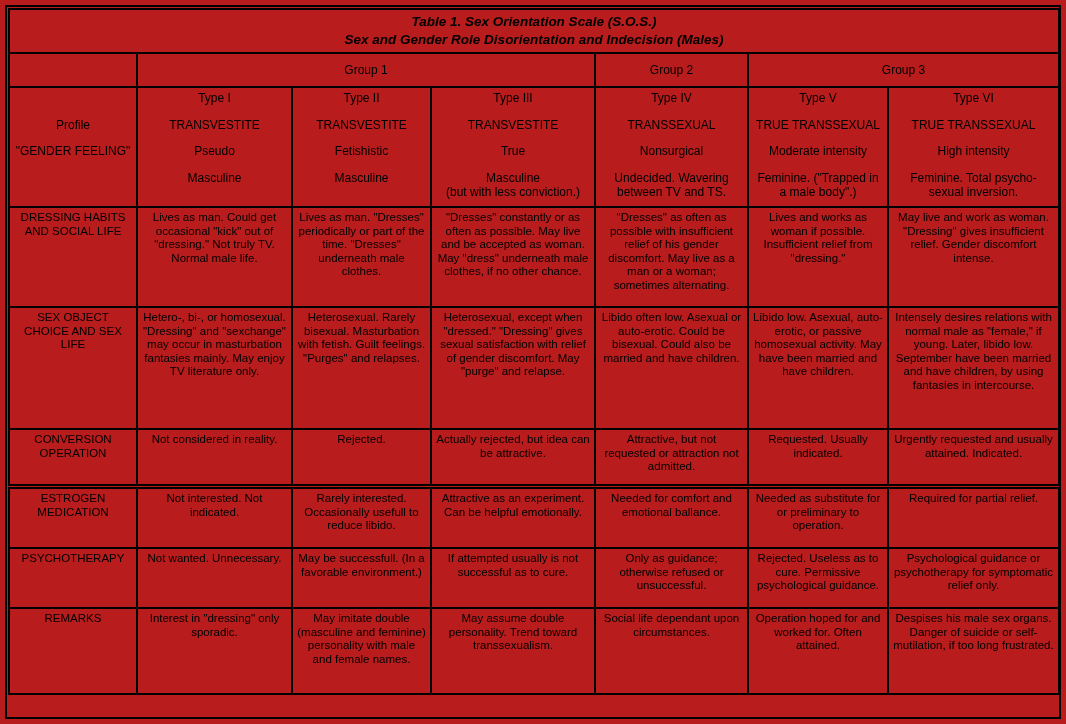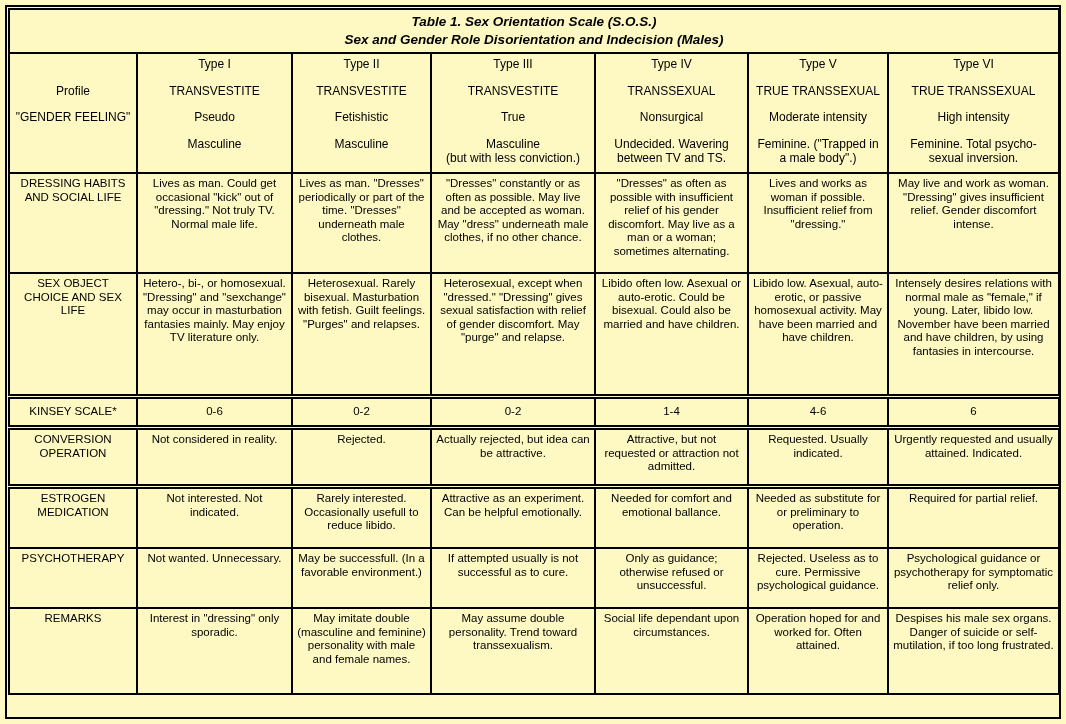--- a/index.html
+++ b/index.html
@@ -5,21 +5,21 @@
   html, body {
     margin: 0;
     background: #ffffff;
     color: #000000;
     font-family: "Liberation Sans", sans-serif;
   }
   .page {
     width: 1066px;
     height: 724px;
     box-sizing: border-box;
-    background: #fef9c3;
+    background: #b91c1c;
     padding: 5px;
   }
   .outer-frame {
     border: 2px solid #000;
     padding: 1px;
     box-sizing: border-box;
     height: 100%;
   }
   table.sos {
     border-collapse: collapse;
@@ -83,20 +83,26 @@
       </colgroup>
 
       <tbody>
           <tr class="title-row">
         <td colspan="7">
           <div>Table 1. Sex Orientation Scale (S.O.S.)</div>
           <div>Sex and Gender Role Disorientation and Indecision (Males)</div>
         </td>
       </tr>
 
+      <tr class="group-row">
+        <td></td>
+        <td colspan="3">Group 1</td>
+        <td>Group 2</td>
+        <td colspan="2">Group 3</td>
+      </tr>
 
       <tr class="profile-row">
         <td>
           <div class="pl"></div>
           <div class="pl">Profile</div>
           <div class="pl">"GENDER FEELING"</div>
         </td>
         <td>
           <div class="pl">Type I</div>
           <div class="pl">TRANSVESTITE</div>
@@ -146,32 +152,23 @@
         <td>May live and work as woman. "Dressing" gives insufficient relief. Gender discomfort intense.</td>
       </tr>
 
       <tr class="row-sexobject">
         <td>SEX OBJECT CHOICE AND SEX LIFE</td>
         <td>Hetero-, bi-, or homosexual. "Dressing" and "sexchange" may occur in masturbation fantasies mainly. May enjoy TV literature only.</td>
         <td>Heterosexual. Rarely bisexual. Masturbation with fetish. Guilt feelings. "Purges" and relapses.</td>
         <td class="dl">Heterosexual, except when "dressed." "Dressing" gives sexual satisfaction with relief of gender discomfort. May "purge" and relapse.</td>
         <td>Libido often low. Asexual or auto-erotic. Could be bisexual. Could also be married and have children.</td>
         <td>Libido low. Asexual, auto-erotic, or passive homosexual activity. May have been married and have children.</td>
-        <td>Intensely desires relations with normal male as "female," if young. Later, libido low. November have been married and have children, by using fantasies in intercourse.</td>
-      </tr>
-
-      <tr class="row-kinsey">
-        <td>KINSEY SCALE*</td>
-        <td>0-6</td>
-        <td>0-2</td>
-        <td class="dl">0-2</td>
-        <td>1-4</td>
-        <td>4-6</td>
-        <td>6</td>
-      </tr>
+        <td>Intensely desires relations with normal male as "female," if young. Later, libido low. September have been married and have children, by using fantasies in intercourse.</td>
+      </tr>
+
 
       <tr class="row-conversion">
         <td>CONVERSION OPERATION</td>
         <td>Not considered in reality.</td>
         <td>Rejected.</td>
         <td class="dl">Actually rejected, but idea can be attractive.</td>
         <td>Attractive, but not requested or attraction not admitted.</td>
         <td>Requested. Usually indicated.</td>
         <td>Urgently requested and usually attained. Indicated.</td>
       </tr>

